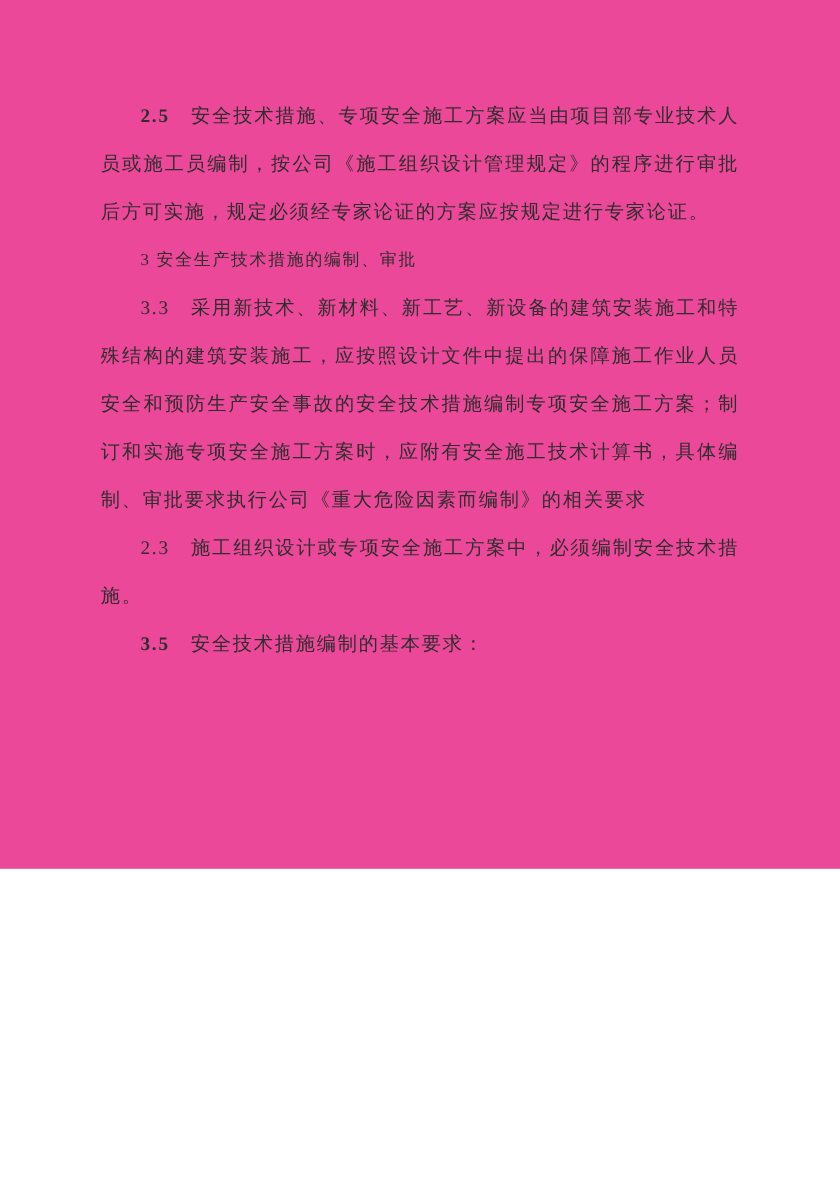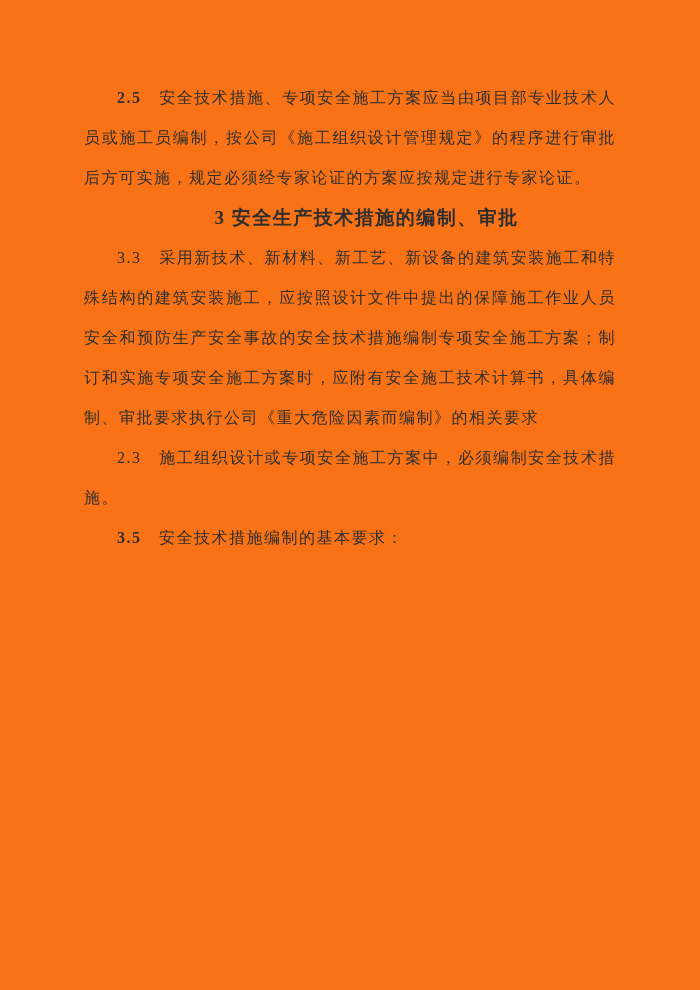--- a/index.html
+++ b/index.html
@@ -10,41 +10,41 @@
   body {
     width: 700px;
     height: 990px;
     overflow: hidden;
     font-family: "Liberation Serif", "DejaVu Serif", serif;
     color: #2e2e2e;
   }
   .page {
     box-sizing: border-box;
     width: 700px;
-    height: 990px;
+    height: 724px;
     padding: 78px 84px 0 84px;
-    background: #f97316;
+    background: #ec4899;
   }
   .para {
     margin: 0;
     font-size: 16px;
     line-height: 40px;
     letter-spacing: 1.5px;
     text-align: justify;
     text-justify: inter-character;
     text-indent: 33px;
   }
   .heading {
     margin: 0;
-    font-size: 19px;
-    font-weight: bold;
+    font-size: 14px;
+    font-weight: normal;
     line-height: 40px;
     letter-spacing: 1.5px;
     text-indent: 33px;
-    text-align: center;
+    text-align: left;
   }
   .num {
     letter-spacing: 1.5px;
   }
   .num.bold {
     font-weight: bold;
   }
 </style>
 </head>
 <body>

